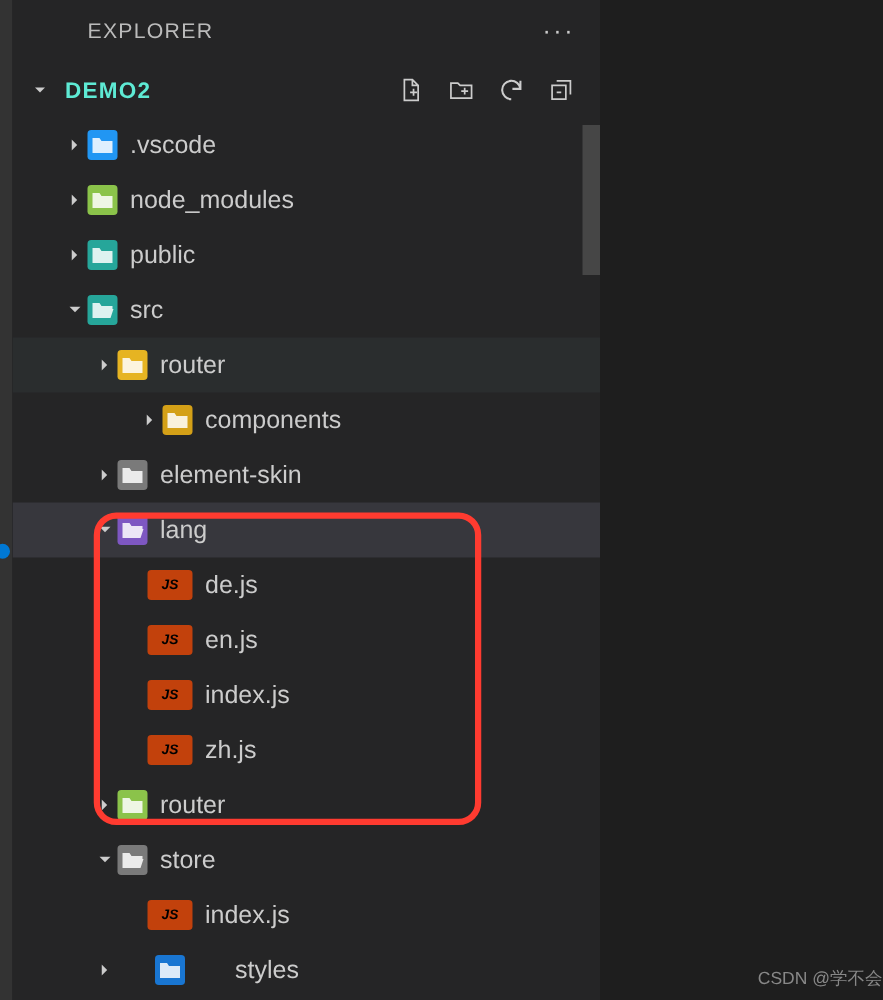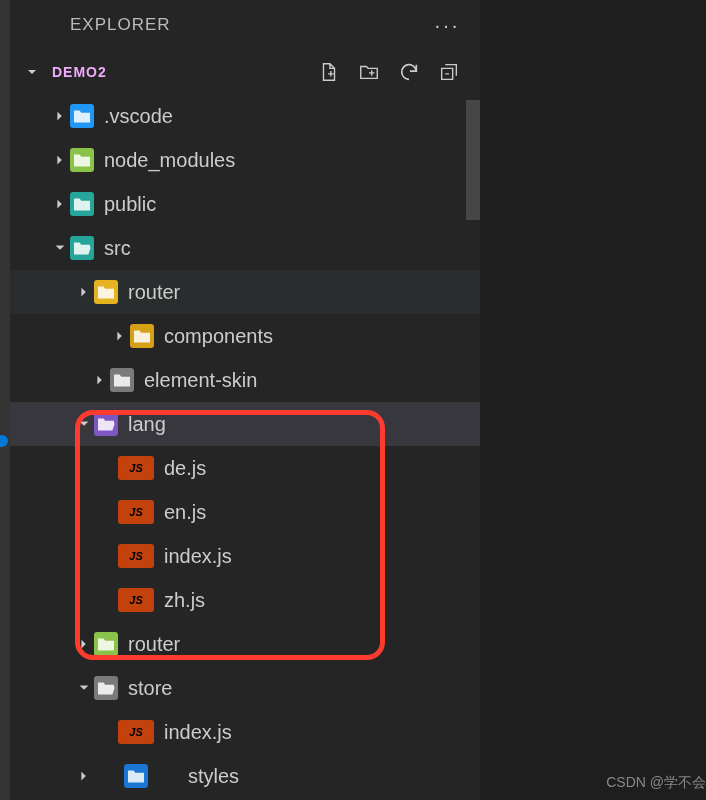--- a/index.html
+++ b/index.html
@@ -62,23 +62,23 @@
       align-items: center;
       padding: 0 12px;
       justify-content: space-between;
     }
     .section-left {
       display: flex;
       align-items: center;
       gap: 10px;
     }
     .section-title {
-      font-size: 14px;
+      font-size: 18px;
       font-weight: 700;
-      color: #f0abfc;
+      color: #5eead4;
       letter-spacing: 1px;
     }
     .section-actions {
       display: flex;
       gap: 18px;
       padding-right: 8px;
     }
     .action-icon {
       width: 22px;
       height: 22px;
@@ -292,21 +292,21 @@
             <path fill="currentColor" d="M5 3l5 5-5 5"></path>
           </svg>
   </span>
         <span class="file-icon folder-yellow2">
     <svg width="20" height="16" viewBox="0 0 24 20">
             <path fill="rgba(255,255,255,0.85)" d="M2 3h7l2 3h11v12H2V3z"></path>
           </svg>
   </span>
         <span class="label">components</span>
       </div>
-      <div class="tree-item" style="padding-left: 64px; margin-left: 16px;">
+      <div class="tree-item" style="padding-left: 64px;">
         <span class="chevron">
     <svg width="14" height="14" viewBox="0 0 16 16">
             <path fill="currentColor" d="M5 3l5 5-5 5"></path>
           </svg>
   </span>
         <span class="file-icon folder-gray">
     <svg width="20" height="16" viewBox="0 0 24 20">
             <path fill="rgba(255,255,255,0.85)" d="M2 3h7l2 3h11v12H2V3z"></path>
           </svg>
   </span>

